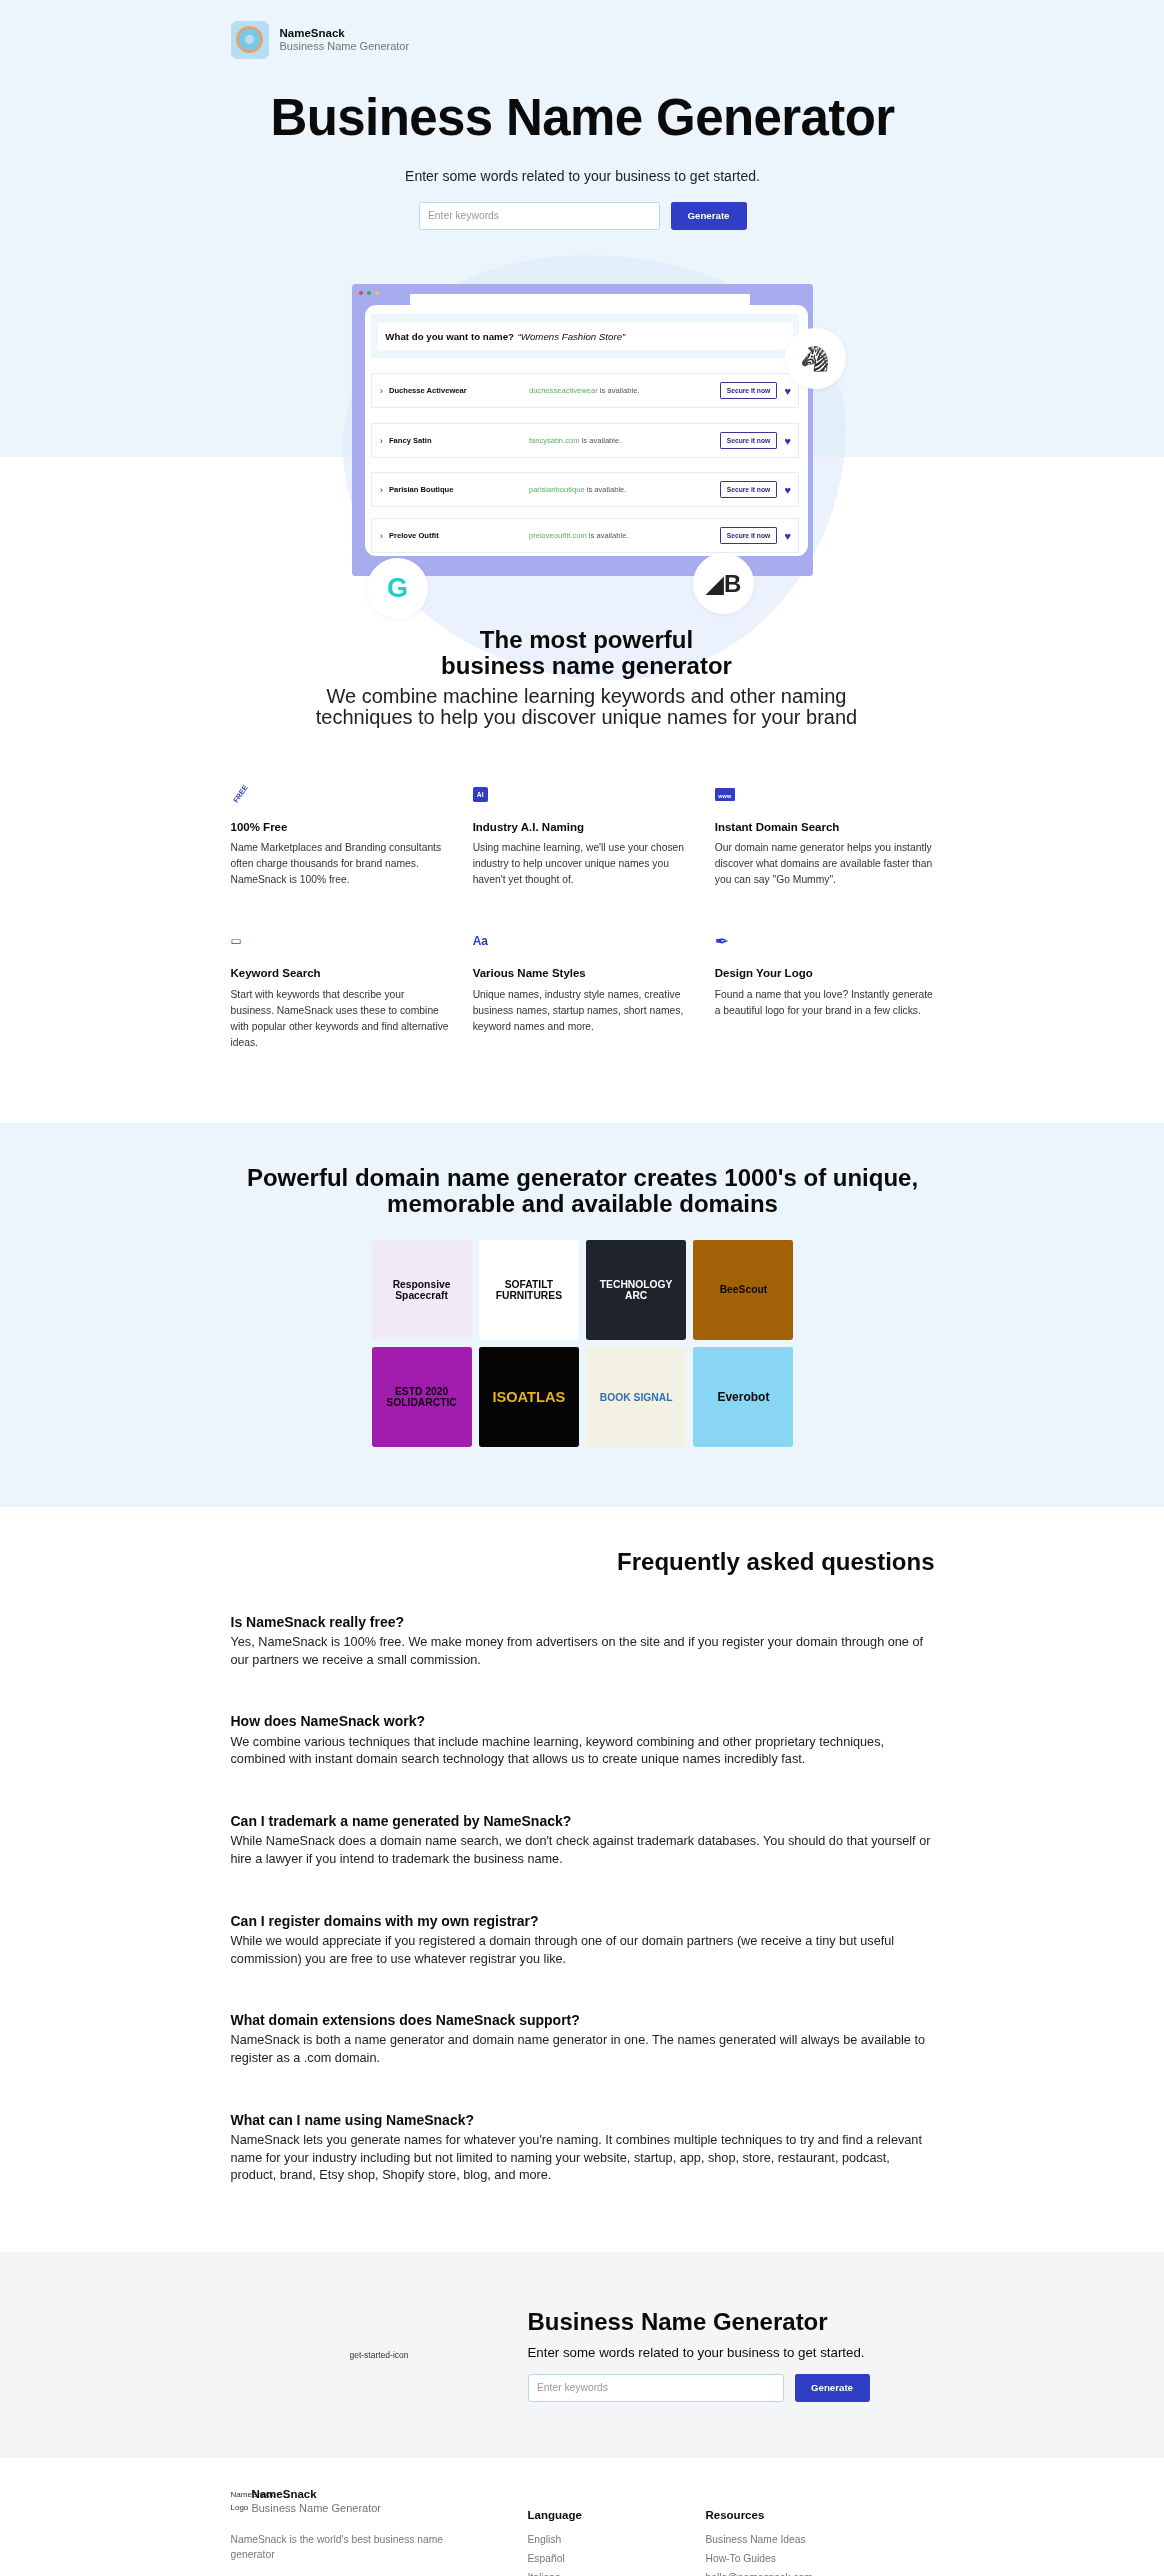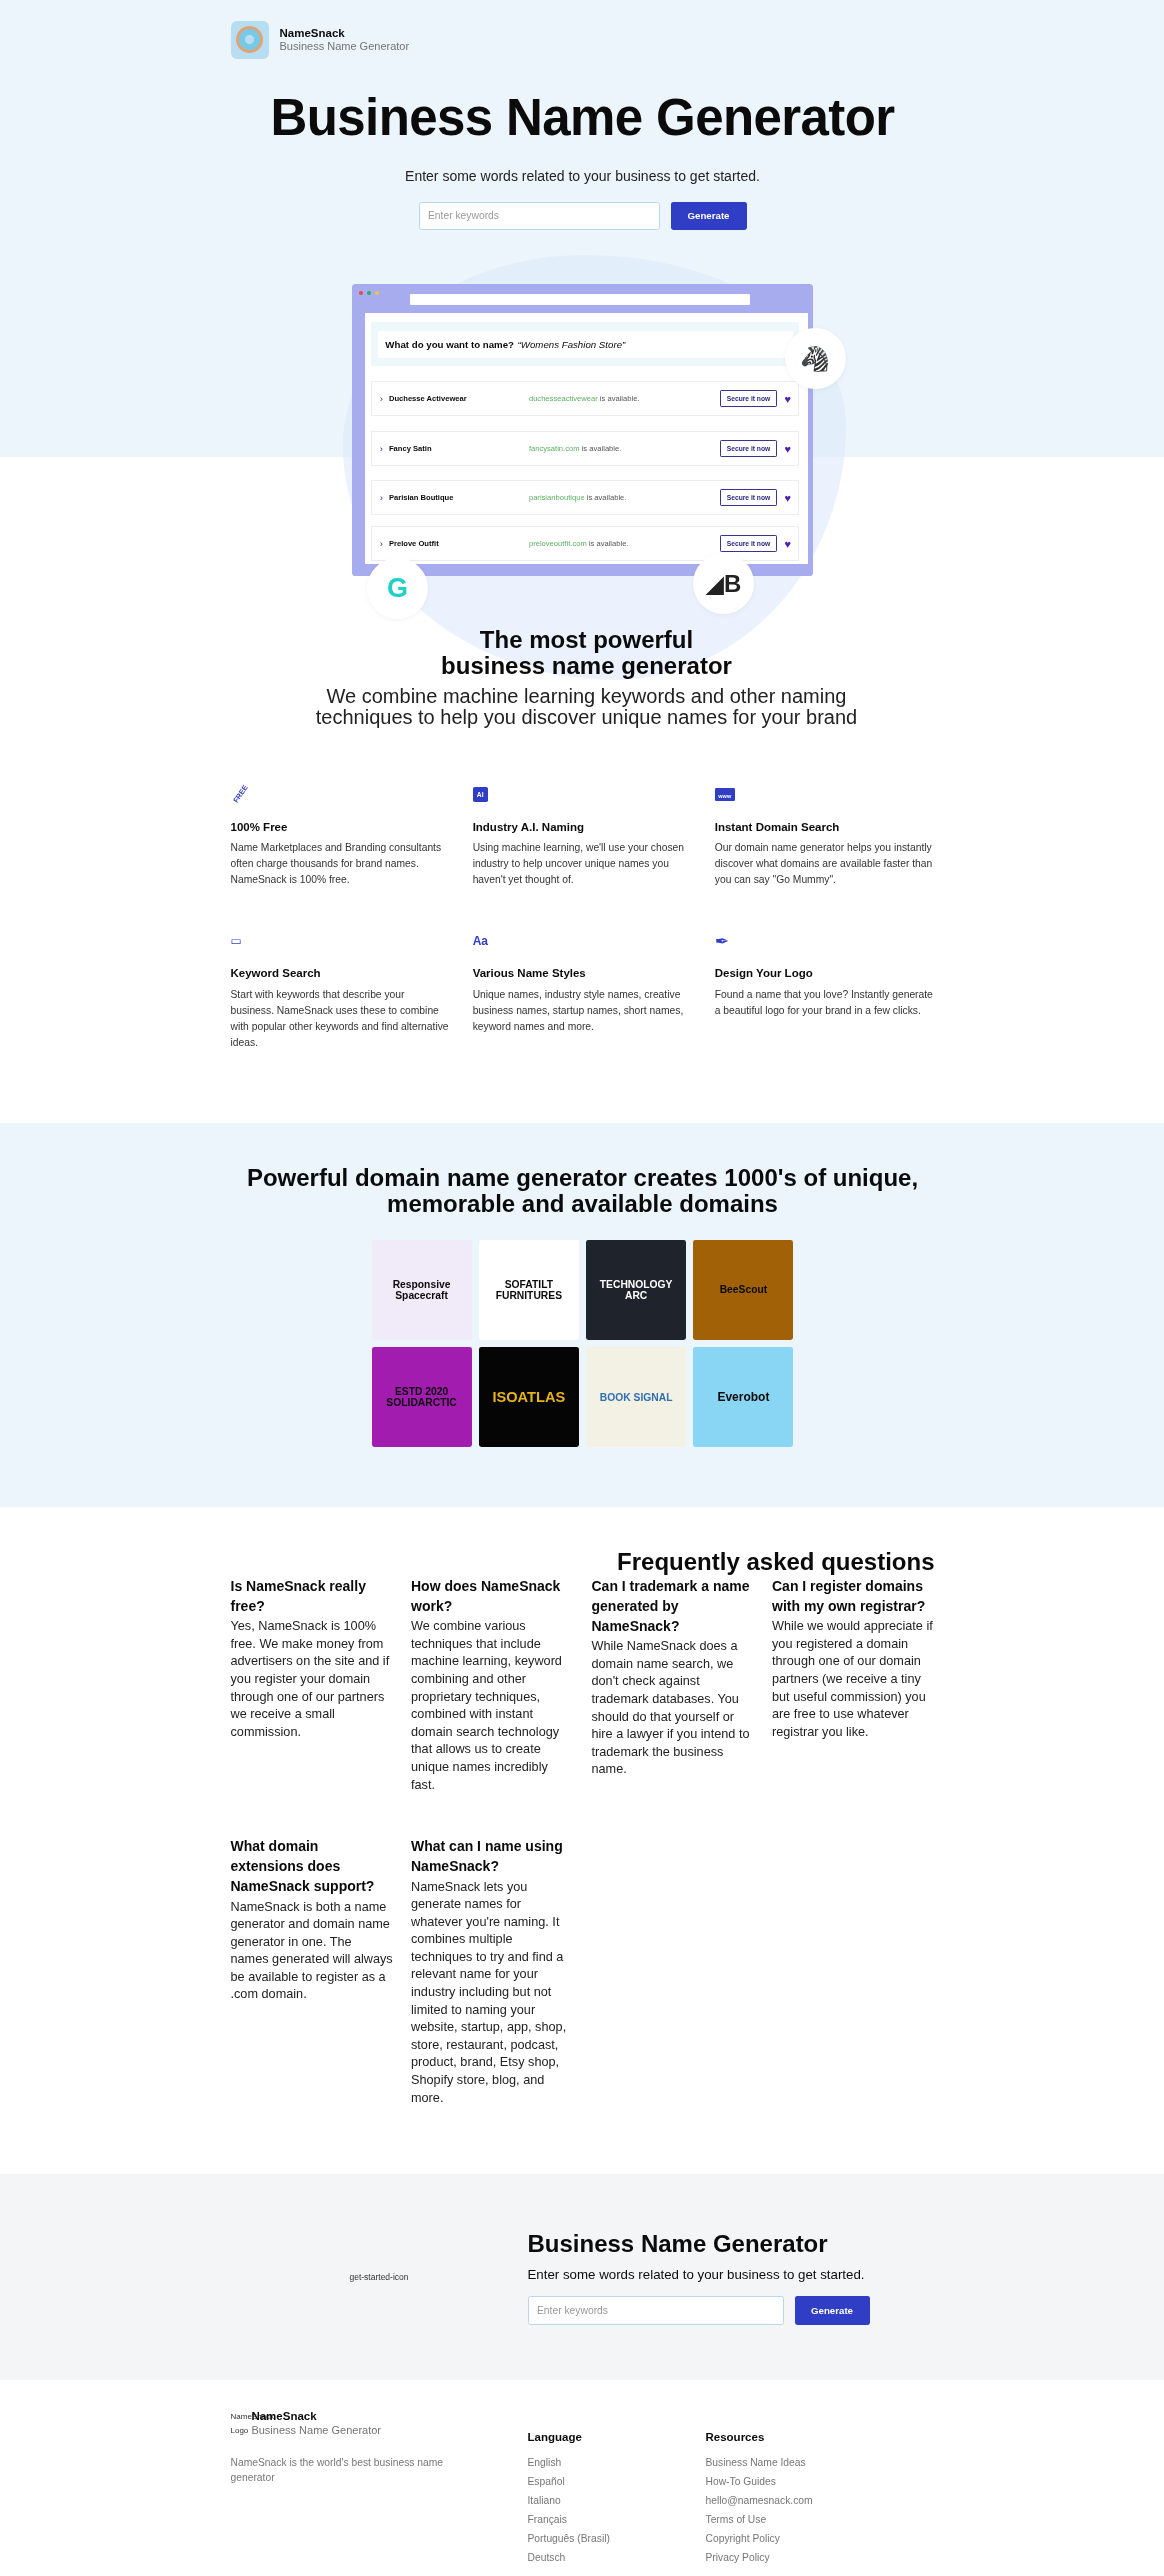--- a/index.html
+++ b/index.html
@@ -18,21 +18,21 @@
 .search input{width:241px;height:28px;border:0.6px solid #b9d9e8;border-radius:2.4px;padding:0 8.5px;font-size:10.3px;font-family:inherit;background:#fff}
 .search input::placeholder{color:#999}
 .btn{background:#2f3ec4;color:#fff;border:0;border-radius:2.4px;font-weight:700;font-family:inherit;font-size:9.7px;cursor:pointer}
 .search .btn{width:76px;height:28px}
 
 .blob{position:absolute;left:343px;top:255px;width:503px;height:425px;border-radius:48% 52% 46% 54%/45% 40% 60% 55%;background:rgba(220,232,252,.55)}
 .mock{position:absolute;left:352px;top:284px;width:461px;height:292px;background:#a7acef;border-radius:3.6px}
 .dots{position:absolute;left:7.3px;top:7.3px;display:flex;gap:3.6px}
 .dots span{width:4.2px;height:4.2px;border-radius:50%}
 .urlbar{position:absolute;left:58px;top:10.3px;width:340px;height:10.3px;background:#fff;border-radius:1.2px}
-.mock-inner{position:absolute;left:12.7px;top:29px;width:443px;height:251px;background:#fff;border-radius:0}
+.mock-inner{position:absolute;left:12.7px;top:21px;width:443px;height:251px;background:#fff;border-radius:11px}
 .qbox{position:absolute;left:6.7px;top:9px;width:428px;height:44px;background:#eef8fa;padding:8.5px 6.7px}
 .qbox-in{background:#fff;height:27px;display:flex;align-items:center;padding-left:7.3px;font-size:9.7px;font-weight:700;gap:3.6px}
 .qbox-in i{font-weight:400;font-style:italic}
 .row{position:absolute;left:6.7px;width:261px;height:35px;border:0.6px solid #ececec;display:flex;align-items:center;padding:0 7.3px;font-size:7.6px;width:428px}
 .row .chev{color:#2f2a7a;font-size:9.7px;margin-right:6px}
 .row .nm{font-weight:700;width:140px}
 .row .dom{color:#555;width:158px}
 .row .dom b{color:#5cae63;font-weight:400}
 .row .sec{border:0.6px solid #3a3491;color:#2b2580;font-weight:700;font-size:6.7px;padding:3.6px 6px;border-radius:1.2px;margin-left:auto}
 .row .heart{color:#4b22b8;font-size:11px;margin-left:7.3px}
@@ -46,21 +46,21 @@
 .feat h3{font-size:11.5px;margin-top:14.6px}
 .feat p{font-size:10.3px;line-height:16px;color:#333;margin-top:7.3px}
 
 .domains{background:#ecf5fb;height:384px;padding-top:42px;text-align:center}
 .domains h2{font-size:24px;line-height:26px}
 .grid{display:grid;grid-template-columns:repeat(4,100px);gap:7.3px;justify-content:center;margin-top:23px}
 .tile{height:100px;border-radius:2.4px;display:flex;align-items:center;justify-content:center;font-weight:700;font-size:10.3px;text-align:center;padding:4.9px}
 
 .faq{padding-top:41px;padding-bottom:67px}
 .faq h2{text-align:right;font-size:24px}
-.faq-grid{display:grid;grid-template-columns:1fr 1fr 1fr 1fr;column-gap:18px;row-gap:42px;}
+.faq-grid{display:grid;grid-template-columns:1fr;column-gap:18px;row-gap:42px;margin-top:36px}
 .faq h3{font-size:14px;line-height:20px}
 .faq p{font-size:12.7px;line-height:17.6px;color:#222;margin-top:2.4px}
 
 .cta{background:#f3f5f7;height:206px}
 .cta .wrap{display:flex;height:206px;align-items:center}
 .cta-img{width:297px;text-align:center;font-size:8.5px;color:#333}
 .cta h2{font-size:24px}
 .cta p{font-size:13.3px;line-height:17.6px;margin-top:8.5px;width:340px}
 .cta .search{justify-content:flex-start;margin-top:12px}
 .cta .search input{width:256px;height:28.5px}

